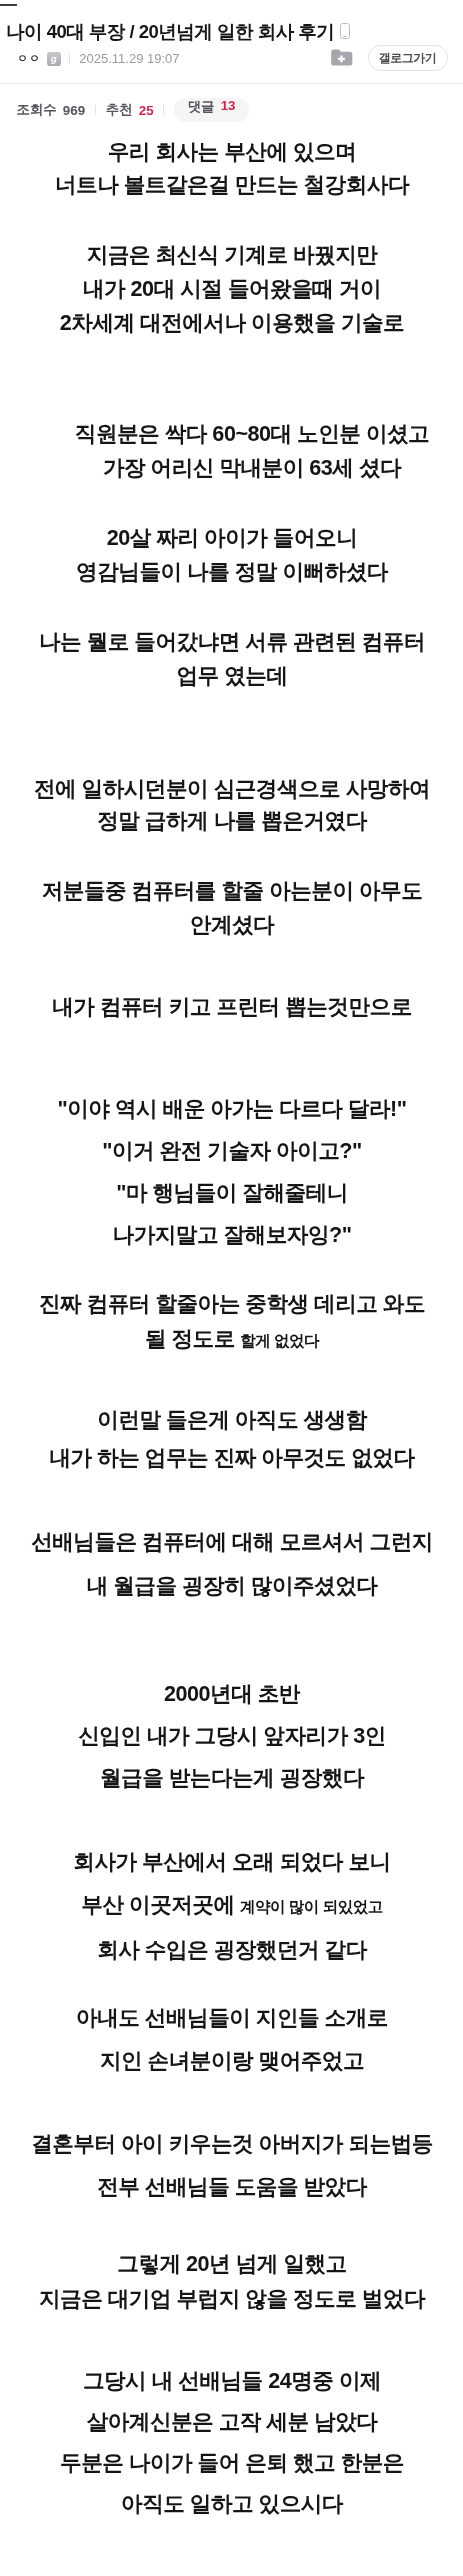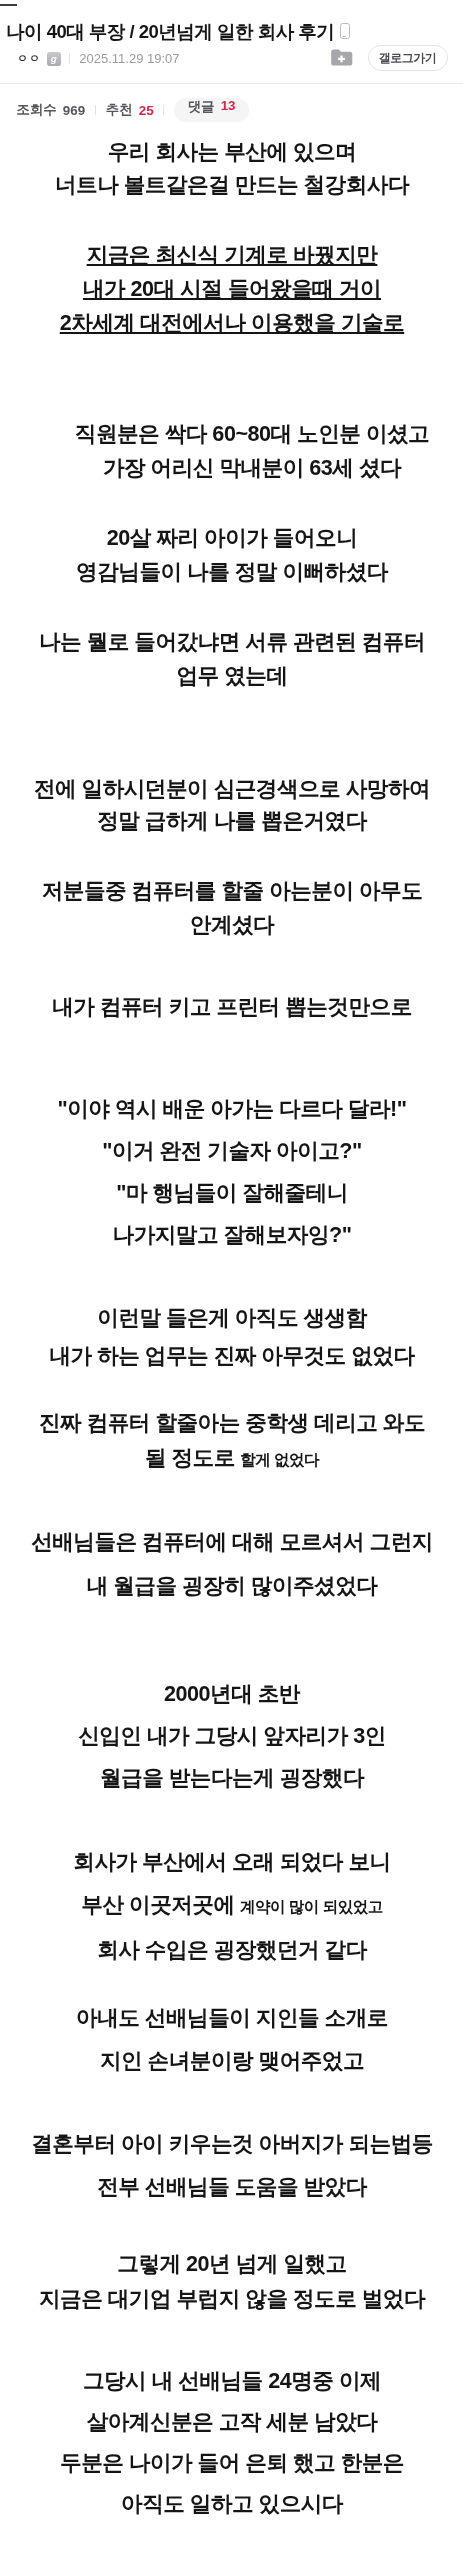--- a/index.html
+++ b/index.html
@@ -88,21 +88,21 @@
         <span class="num stat-red">13</span>
       </span>
     </div>
   </header>
 
   <main id="body-text">
       <div class="para" style="margin-top: 16.5px; line-height: 33px;">
         <div class="line"><span>우리 회사는 부산에 있으며</span></div>
         <div class="line"><span>너트나 볼트같은걸 만드는 철강회사다</span></div>
       </div>
-      <div class="para" style="margin-top: 37px; line-height: 34px; text-decoration: underline;">
+      <div class="para" style="margin-top: 37px; line-height: 34px;">
         <div class="line"><span>지금은 최신식 기계로 바꿨지만</span></div>
         <div class="line"><span>내가 20대 시절 들어왔을때 거이</span></div>
         <div class="line"><span>2차세계 대전에서나 이용했을 기술로</span></div>
       </div>
       <div class="para" style="margin-top: 77px; line-height: 34px; padding-left: 40px;">
         <div class="line"><span>직원분은 싹다 60~80대 노인분 이셨고</span></div>
         <div class="line"><span>가장 어리신 막내분이 63세 셨다</span></div>
       </div>
       <div class="para" style="margin-top: 36px; line-height: 34px;">
         <div class="line"><span>20살 짜리 아이가 들어오니</span></div>
@@ -122,27 +122,27 @@
       </div>
       <div class="para" style="margin-top: 48px; line-height: 34px;">
         <div class="line"><span>내가 컴퓨터 키고 프린터 뽑는것만으로</span></div>
       </div>
       <div class="para" style="margin-top: 64px; line-height: 42px;">
         <div class="line"><span>"이야 역시 배운 아가는 다르다 달라!"</span></div>
         <div class="line"><span>"이거 완전 기술자 아이고?"</span></div>
         <div class="line"><span>"마 행님들이 잘해줄테니</span></div>
         <div class="line"><span>나가지말고 잘해보자잉?"</span></div>
       </div>
+      <div class="para" style="margin-top: 30px; line-height: 35px;">
+        <div class="line"><span>진짜 컴퓨터 할줄아는 중학생 데리고 와도</span></div>
+        <div class="line"><span>될 정도로 </span><span class="small">할게 없었다</span></div>
+      </div>
       <div class="para" style="margin-top: 43px; line-height: 38px;">
         <div class="line"><span>이런말 들은게 아직도 생생함</span></div>
         <div class="line"><span>내가 하는 업무는 진짜 아무것도 없었다</span></div>
-      </div>
-      <div class="para" style="margin-top: 30px; line-height: 35px;">
-        <div class="line"><span>진짜 컴퓨터 할줄아는 중학생 데리고 와도</span></div>
-        <div class="line"><span>될 정도로 </span><span class="small">할게 없었다</span></div>
       </div>
       <div class="para" style="margin-top: 43px; line-height: 44px;">
         <div class="line"><span>선배님들은 컴퓨터에 대해 모르셔서 그런지</span></div>
         <div class="line"><span>내 월급을 굉장히 많이주셨었다</span></div>
       </div>
       <div class="para" style="margin-top: 65px; line-height: 42px;">
         <div class="line"><span>2000년대 초반</span></div>
         <div class="line"><span>신입인 내가 그당시 앞자리가 3인</span></div>
         <div class="line"><span>월급을 받는다는게 굉장했다</span></div>
       </div>

